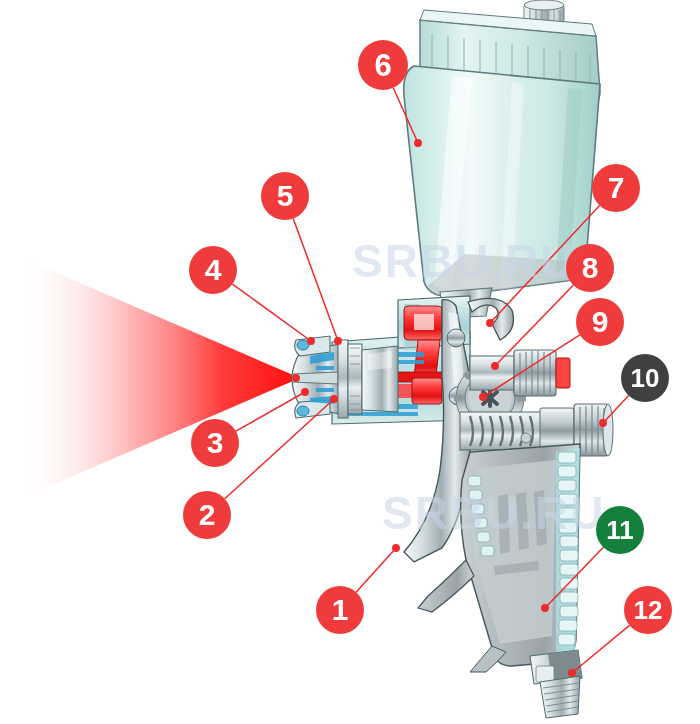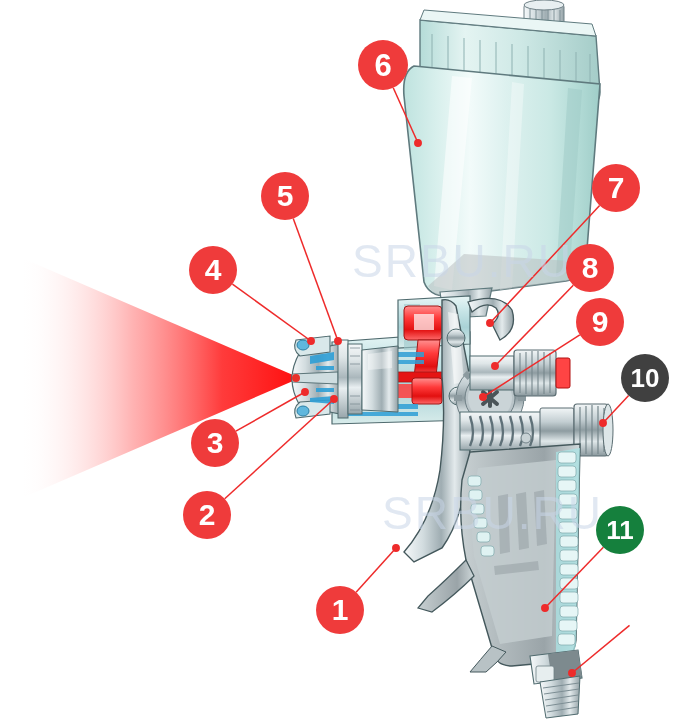--- a/index.html
+++ b/index.html
@@ -35,21 +35,21 @@
     font-family: "Liberation Sans", sans-serif;
     font-weight: 700;
     line-height: 1;
     box-sizing: border-box;
     user-select: none;
     z-index: 40;
   }
   .wm {
     position: absolute;
     font-family: "Liberation Sans", sans-serif;
-    font-weight: 400;
+    font-weight: 700;
     color: #c9d6e8;
     opacity: .55;
     letter-spacing: 2px;
     user-select: none;
     z-index: 5;
     white-space: nowrap;
   }
 </style>
 </head>
 <body>
@@ -447,14 +447,15 @@
   <div class="callout" style="width: 48px; height: 48px; left: 183px; top: 491px; font-size: 30px; background: rgb(239, 59, 59);">2</div>
   <div class="callout" style="width: 48px; height: 48px; left: 191px; top: 419px; font-size: 30px; background: rgb(239, 59, 59);">3</div>
   <div class="callout" style="width: 48px; height: 48px; left: 189px; top: 246px; font-size: 30px; background: rgb(239, 59, 59);">4</div>
   <div class="callout" style="width: 48px; height: 48px; left: 261px; top: 172px; font-size: 30px; background: rgb(239, 59, 59);">5</div>
   <div class="callout" style="width: 50px; height: 50px; left: 358px; top: 40px; font-size: 31px; background: rgb(239, 59, 59);">6</div>
   <div class="callout" style="width: 48px; height: 48px; left: 592px; top: 164px; font-size: 30px; background: rgb(239, 59, 59);">7</div>
   <div class="callout" style="width: 48px; height: 48px; left: 566px; top: 244px; font-size: 30px; background: rgb(239, 59, 59);">8</div>
   <div class="callout" style="width: 48px; height: 48px; left: 576px; top: 298px; font-size: 30px; background: rgb(239, 59, 59);">9</div>
   <div class="callout" style="width: 48px; height: 48px; left: 621px; top: 354px; font-size: 26px; background: #404040;">10</div>
   <div class="callout" style="width: 48px; height: 48px; left: 596px; top: 506px; font-size: 26px; background: #15803d;">11</div>
+  <div class="callout" style="width: 48px; height: 48px; left: 624px; top: 586px; font-size: 26px; background: rgb(239, 59, 59);">12</div>
 
 </div>
 
 </body></html>

